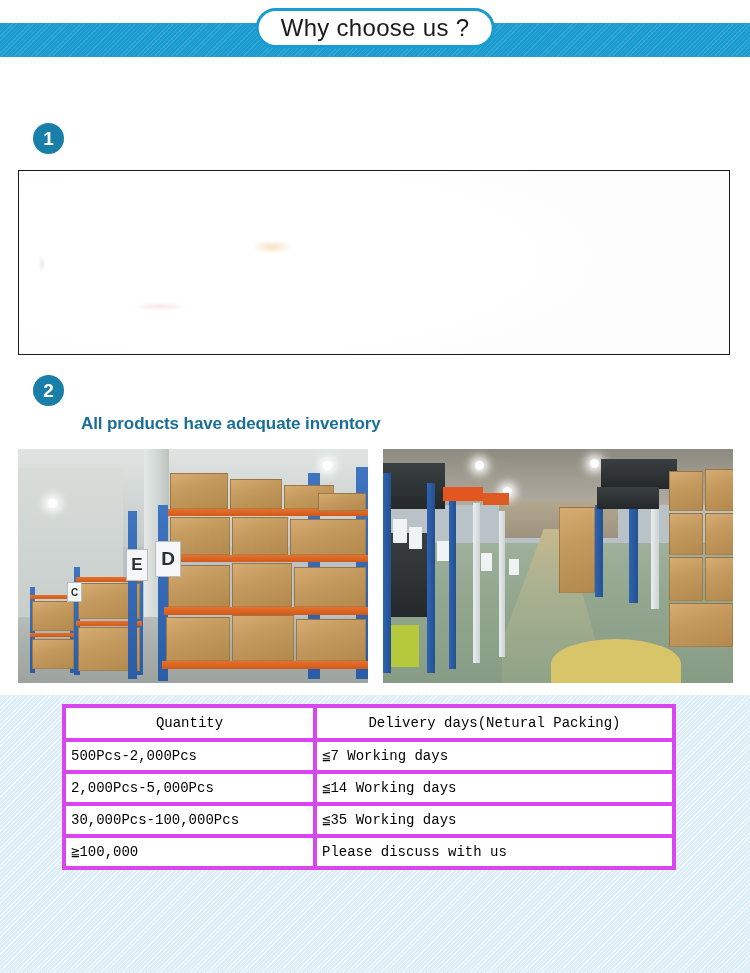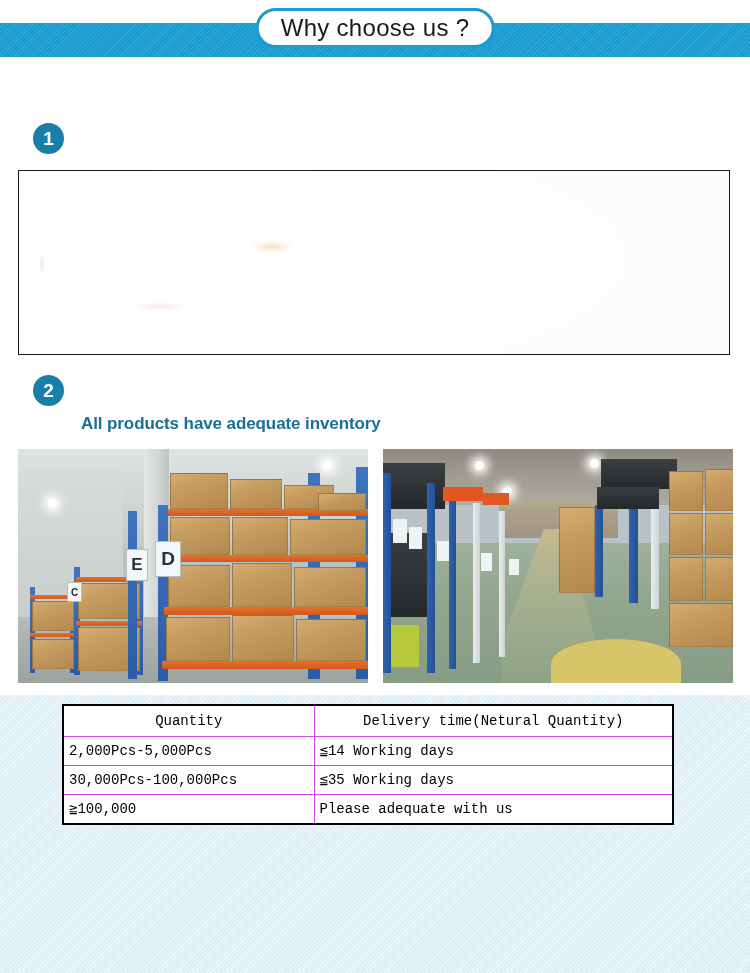--- a/index.html
+++ b/index.html
@@ -268,21 +268,21 @@
     position: absolute;
     left: 62px;
     top: 704px;
     width: 610px;
     border-collapse: collapse;
     background: #ffffff;
     table-layout: fixed;
     border: 2px solid #000000;
   }
   .delivery-table td {
-    border: 1px solid #d946ef;
+    border: 4px solid #d946ef;
     height: 28px;
     padding: 0 5px;
     font-family: "Liberation Mono", monospace;
     font-size: 14px;
     color: #000000;
     line-height: 1;
     white-space: nowrap;
     overflow: hidden;
   }
   .delivery-table tr.head td {
@@ -422,28 +422,32 @@
 <div class="bottom-panel"></div>
 
 <table class="delivery-table">
   <colgroup>
       <col class="c1">
       <col class="c2">
     </colgroup>
   <tbody>
     <tr class="head">
       <td>Quantity</td>
-      <td>Delivery time(Netural Quantity)</td>
+      <td>Delivery days(Netural Packing)</td>
+    </tr>
+    <tr>
+      <td>500Pcs-2,000Pcs</td>
+      <td>≦7 Working days</td>
     </tr>
     <tr>
       <td>2,000Pcs-5,000Pcs</td>
       <td>≦14 Working days</td>
     </tr>
     <tr>
       <td>30,000Pcs-100,000Pcs</td>
       <td>≦35 Working days</td>
     </tr>
     <tr>
       <td>≧100,000</td>
-      <td>Please adequate with us</td>
+      <td>Please discuss with us</td>
     </tr>
   </tbody>
 </table>
 
 </body></html>

